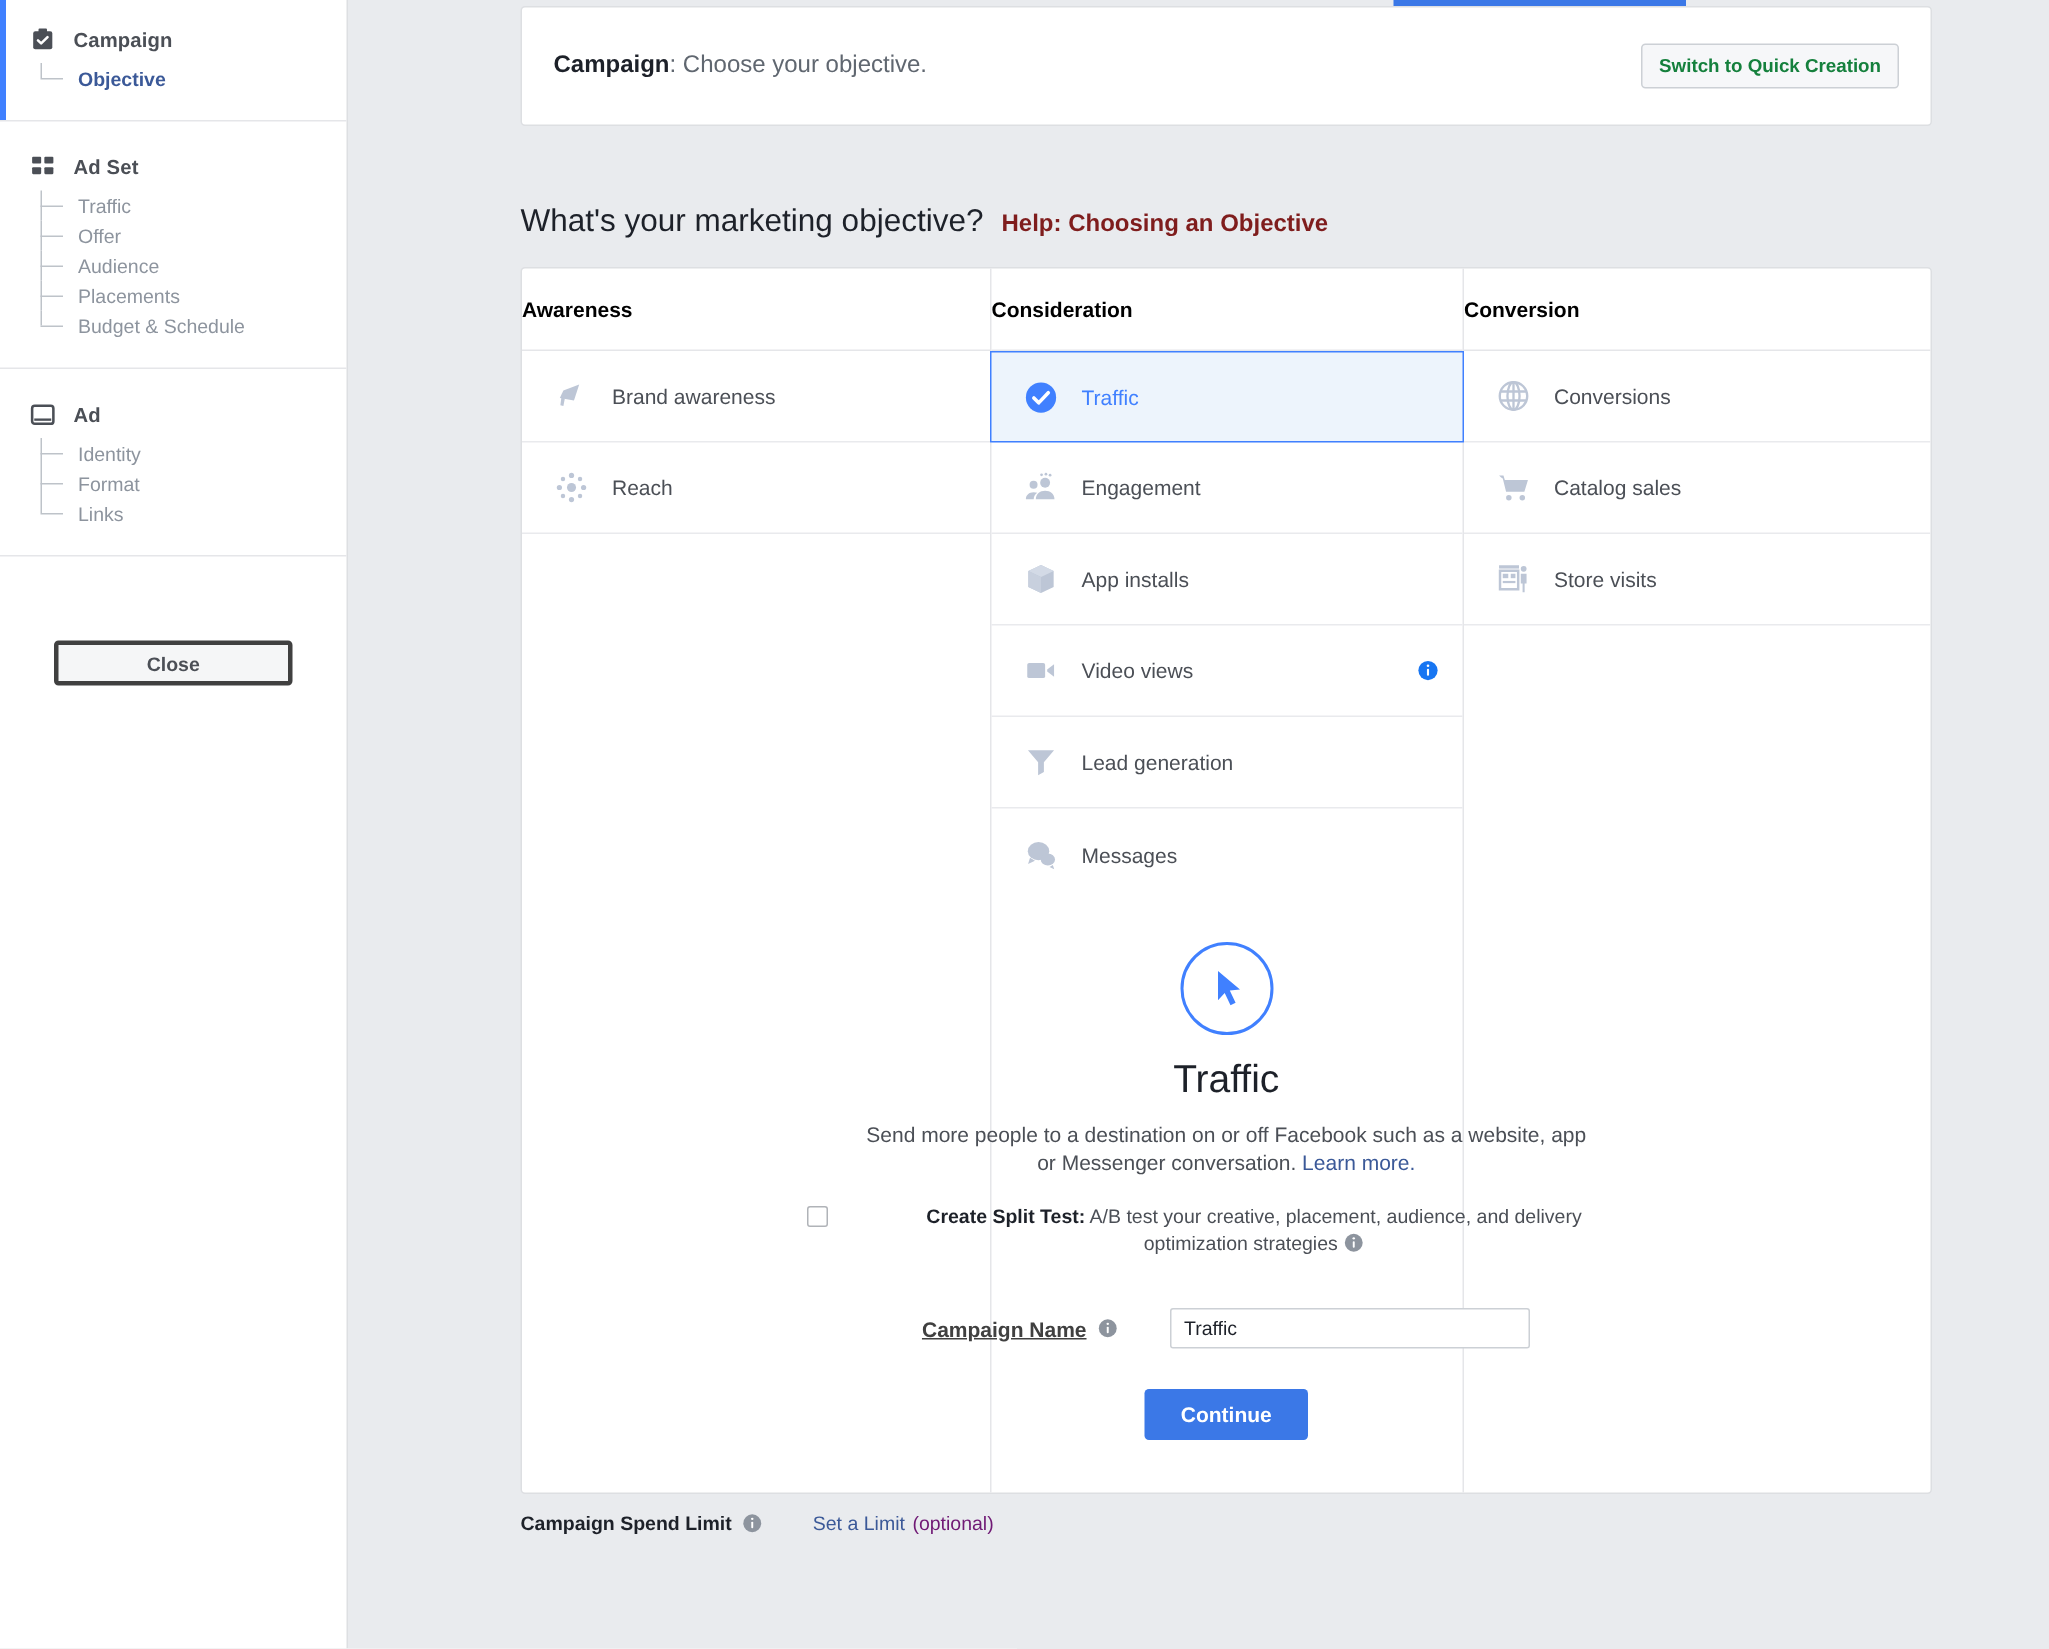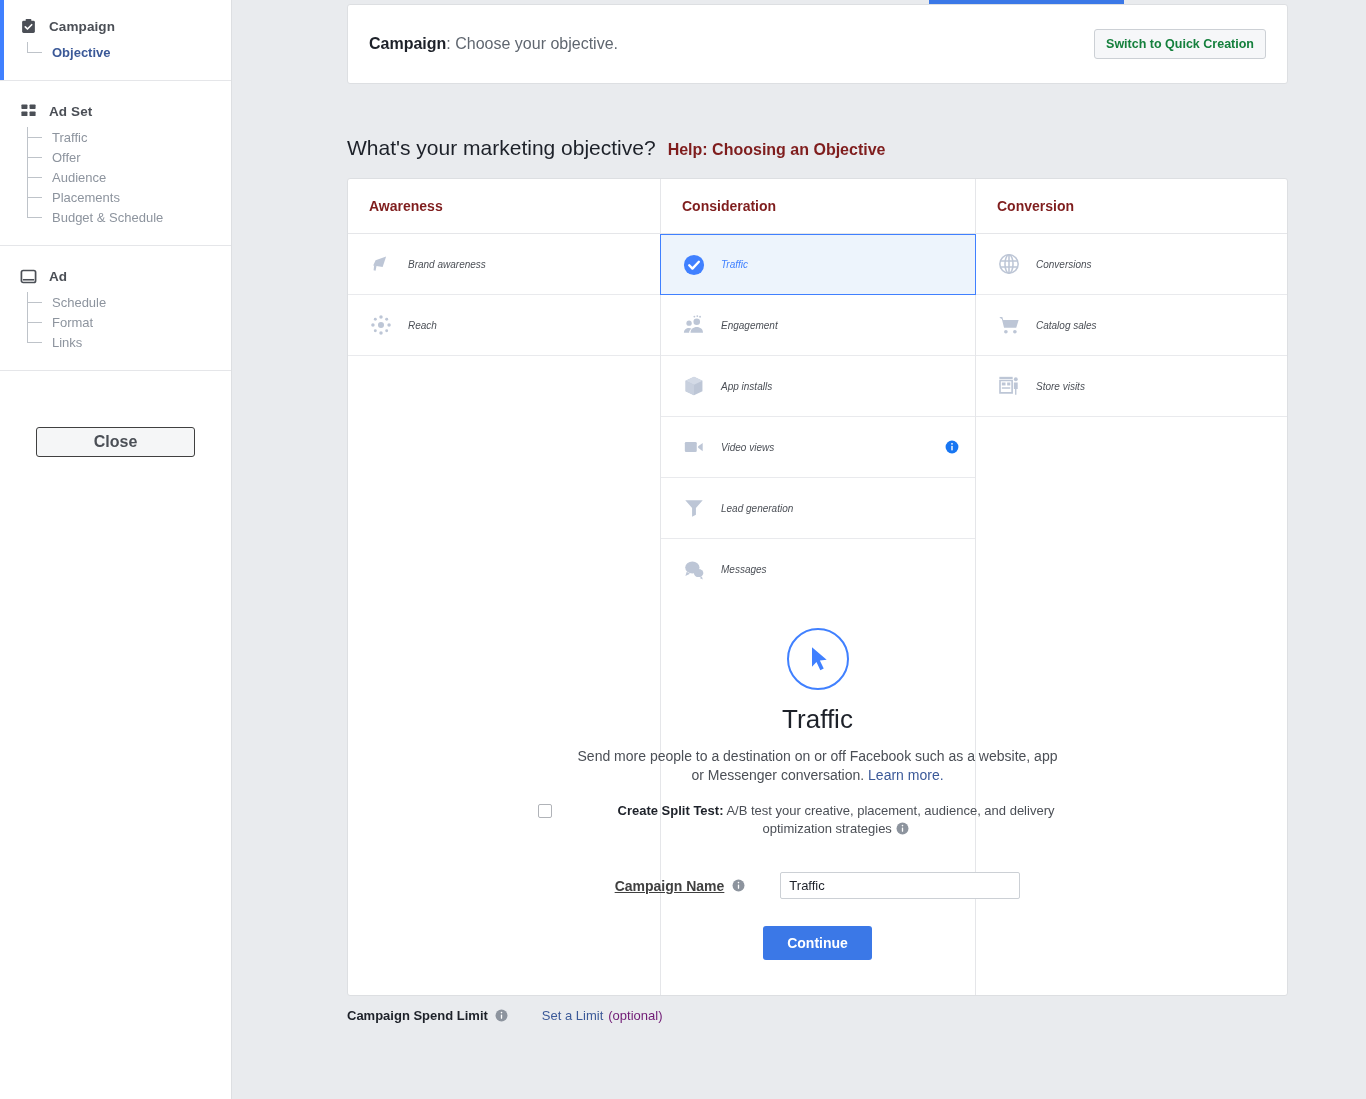--- a/index.html
+++ b/index.html
@@ -35,23 +35,23 @@
     content: ""; position: absolute; left: 0; top: 0; width: 1px; height: 100%;
     background: #bec3c9;
   }
   .sb-sub .row:last-child::before { height: 50%; }
   .sb-sub .row::after {
     content: ""; position: absolute; left: 0; top: 50%; width: 15px; height: 1px;
     background: #bec3c9;
   }
   .sb-foot { padding: 56px 36px 0 36px; }
   .close-btn {
-    width: 100%; height: 30px; background: #f5f6f7; border: 1px solid #404040;
+    width: 100%; height: 30px; background: #f5f6f7; border: 3px solid #404040;
     border-radius: 3px; font-family: "Liberation Sans", sans-serif;
-    font-size: 16px; font-weight: bold; color: #4b4f56; cursor: pointer;
+    font-size: 13px; font-weight: bold; color: #4b4f56; cursor: pointer;
   }
 
   
   .main { flex: 1; height: 1099px; position: relative; overflow: hidden; }
   .progress-track { position: absolute; left: 329px; top: 0; width: 941px; height: 5px; background: transparent; }
   .progress-fill { position: absolute; left: 350px; top: 0; width: 195px; height: 5px; background: #3b78e7; }
 
   .card {
     position: absolute; background: #fff; border: 1px solid #dddfe2; border-radius: 3px;
   }
@@ -71,30 +71,30 @@
   .obj-head .help { margin-left: 12px; font-size: 16px; color: #7f1d1d; cursor: pointer; font-weight: bold; }
 
   .card-body { left: 97px; top: 178px; width: 941px; height: 818px; }
 
   .cols { display: flex; height: 100%; }
   .col { flex: 1; }
   .col.c1 { width: 313px; flex: none; border-right: 1px solid #e5e6e9; }
   .col.c2 { width: 315px; flex: none; border-right: 1px solid #e5e6e9; }
   .col.c3 { width: 311px; flex: none; }
   .col-head {
-    height: 55px; display: flex; align-items: center; padding-left: 21px;
-    border-bottom: 1px solid #e5e6e9; font-size: 14px; font-weight: bold; color: #7f1d1d;
+    height: 55px; display: flex; align-items: center; 
+    border-bottom: 1px solid #e5e6e9; font-size: 14px; font-weight: bold; color: #000000;
   }
   .opt {
     height: 61px; display: flex; align-items: center; padding: 0 16px 0 21px;
     border-bottom: 1px solid #e9eaed; cursor: pointer; position: relative;
   }
   .opt .oico { width: 24px; height: 24px; margin-right: 15px; flex-shrink: 0;
     display: flex; align-items: center; justify-content: center; }
-  .opt .olbl { font-size: 10px; color: #4b4f56; flex: 1; font-style: italic; }
+  .opt .olbl { font-size: 14px; color: #4b4f56; flex: 1; }
   .opt.selected {
     background: #edf4fc; border: 1px solid #4080ff; margin: 0 -1px;
   }
   .opt.selected .olbl { color: #4080ff; }
   .info-dot { width: 14px; height: 14px; flex-shrink: 0; }
 
   
   .detail {
     position: absolute; left: 97px; top: 178px; width: 941px;
     padding-top: 450px; text-align: center;
@@ -196,21 +196,21 @@
         <span class="ico">
           <svg width="17" height="17" viewBox="0 0 24 24">
               <rect x="2" y="3.5" width="20" height="17" rx="2.5" fill="none" stroke="#4b4f56" stroke-width="2.4"></rect>
               <rect x="4" y="15.5" width="16" height="2.2" fill="#4b4f56"></rect>
             </svg>
         </span>
         <span class="ttl">Ad</span>
       </div>
       <div class="sb-sub">
         <div class="row">
-            <span class="lbl">Schedule</span>
+            <span class="lbl">Identity</span>
           </div>
         <div class="row">
             <span class="lbl">Format</span>
           </div>
         <div class="row">
             <span class="lbl">Links</span>
           </div>
       </div>
     </div>
 

